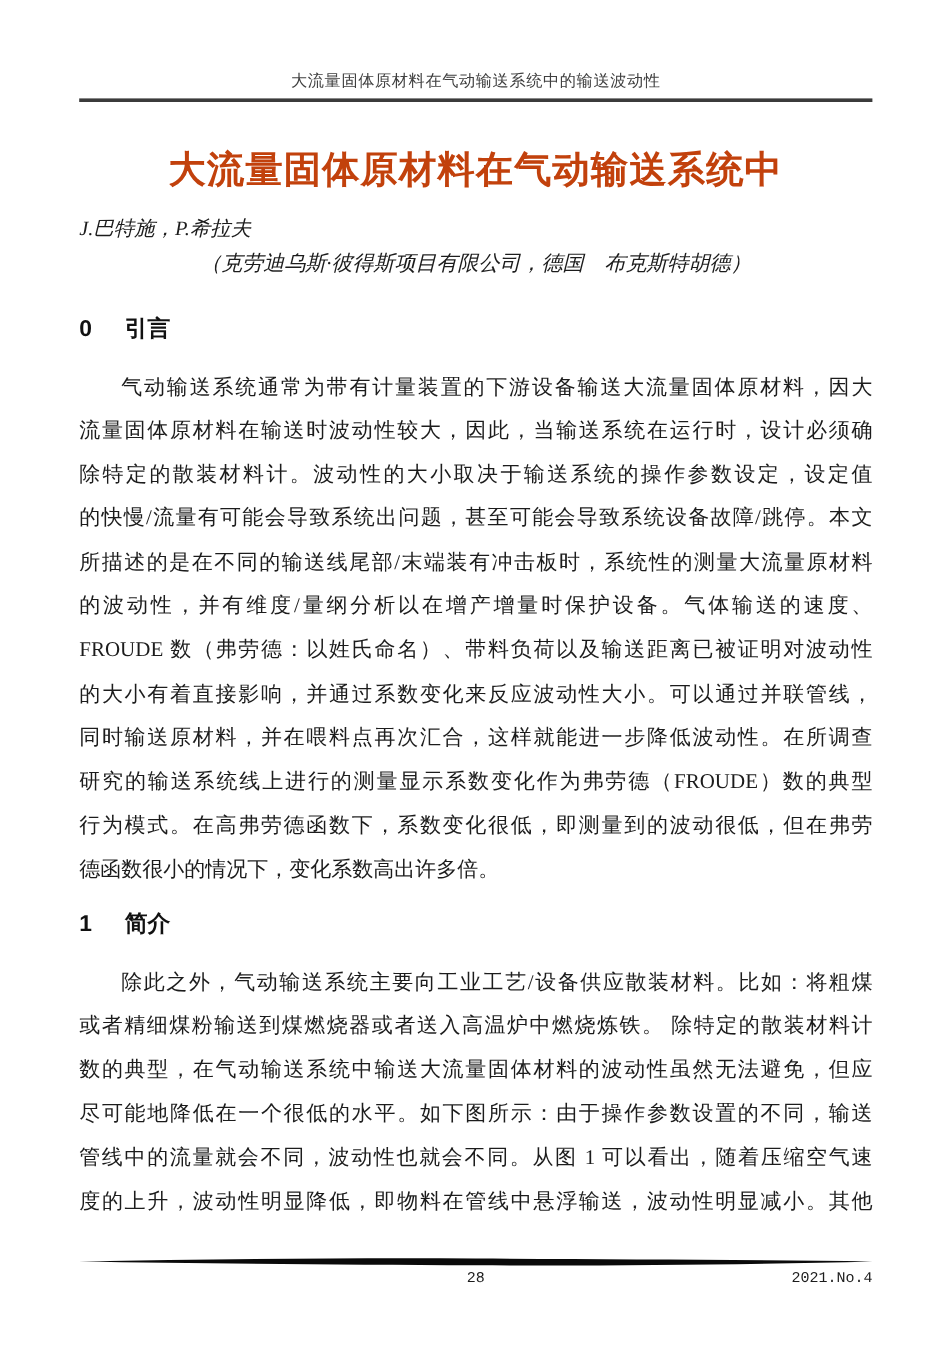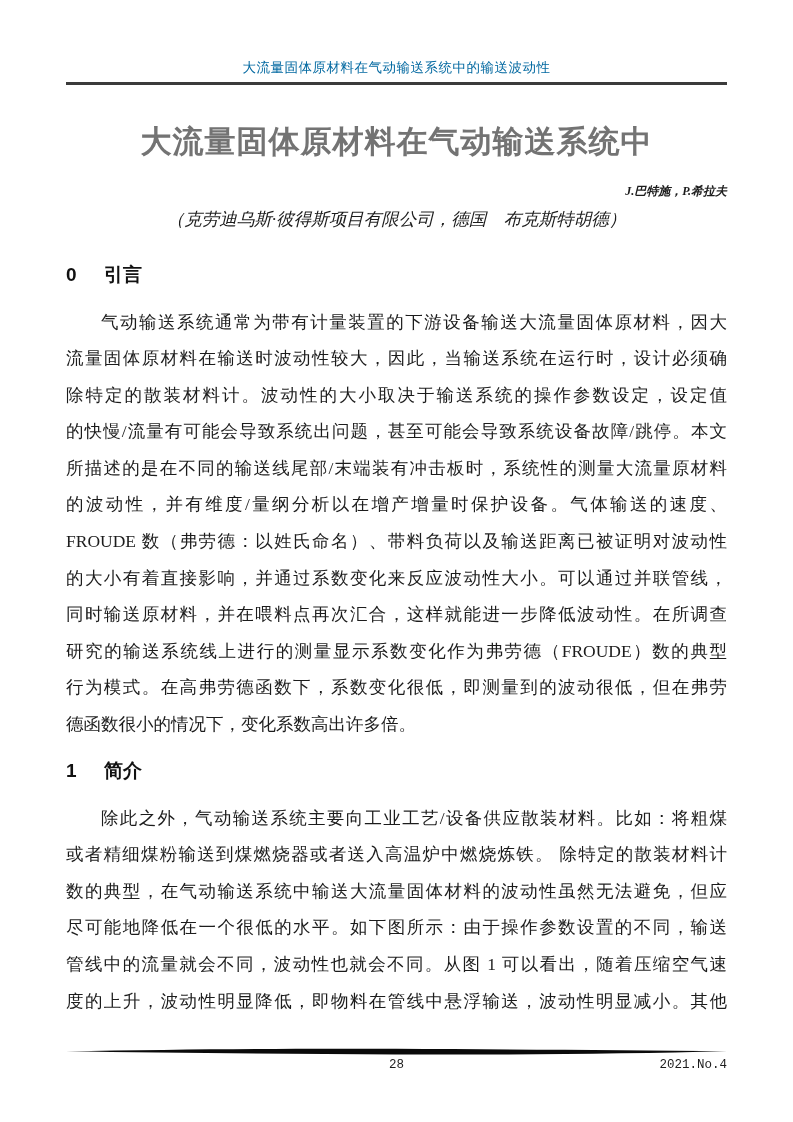--- a/index.html
+++ b/index.html
@@ -11,47 +11,46 @@
     position: relative;
     overflow: hidden;
   }
   .content { margin: 0 66px; width: 661px; }
 
   .running-header {
     padding-top: 58px;
     text-align: center;
     font-size: 13.5px;
     line-height: 20px;
-    color: #0369a1;
+    color: #404040;
     letter-spacing: 0.5px;
   }
   .header-rule {
     margin-top: 4px;
     height: 2.5px;
     background: #3b3b3b;
   }
 
   .article-title {
     margin-top: 34px;
     text-align: center;
     font-family: "Liberation Sans", sans-serif;
     font-weight: bold;
     font-size: 31px;
     line-height: 45px;
     letter-spacing: 1px;
-    color: #737373;
+    color: #c2410c;
   }
 
   .authors {
     margin-top: 16px;
-    text-align: right;
-    font-size: 12px;
+    text-align: left;
+    font-size: 17px;
     line-height: 22px;
     font-style: italic;
-    font-weight: bold;
   }
   .affiliation {
     margin-top: 5px;
     text-align: center;
     font-size: 17.5px;
     line-height: 24px;
     font-style: italic;
   }
 
   .section-heading {

